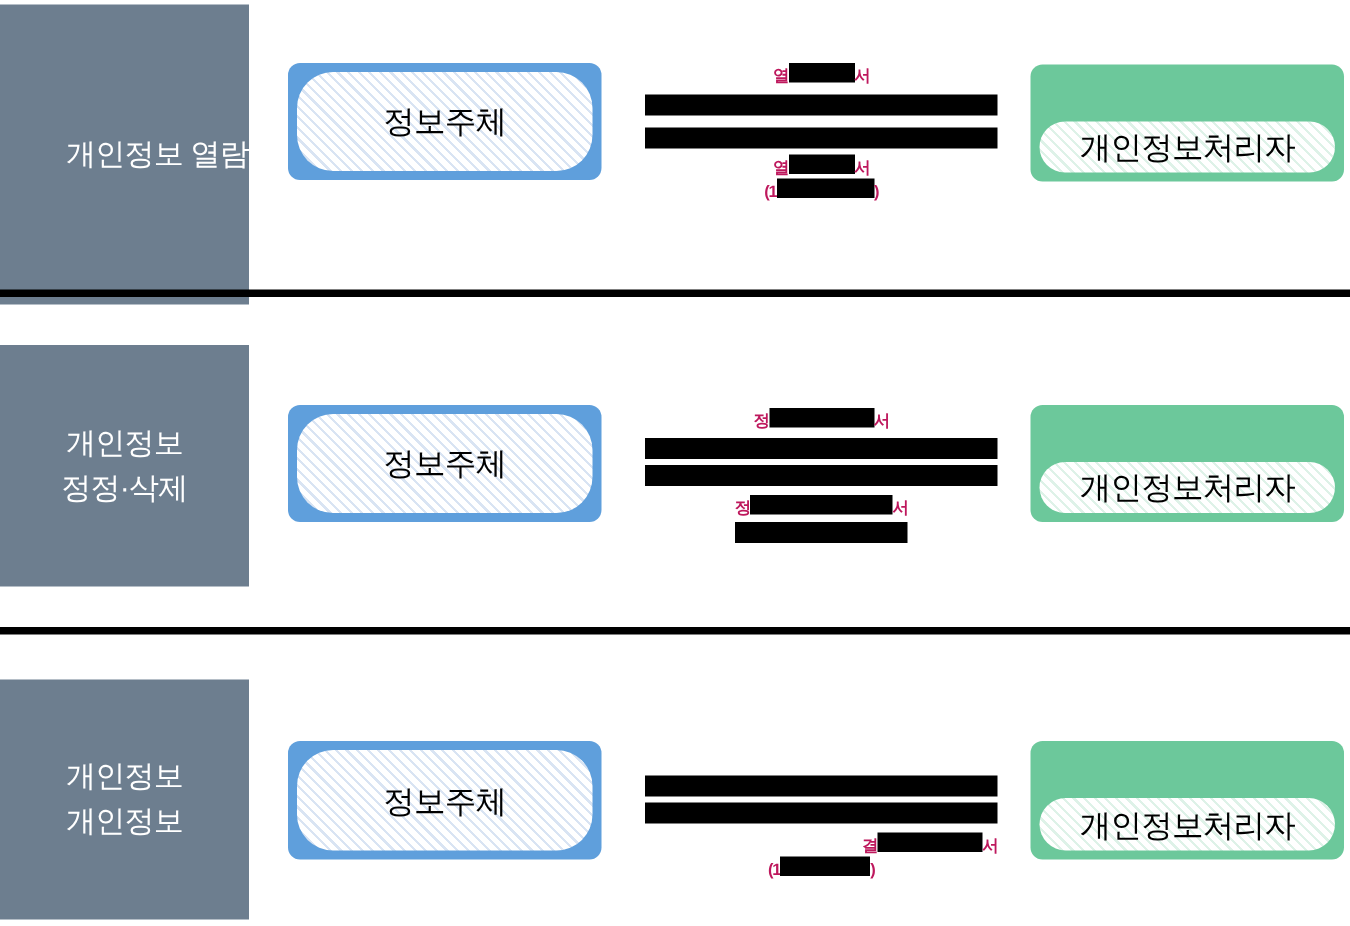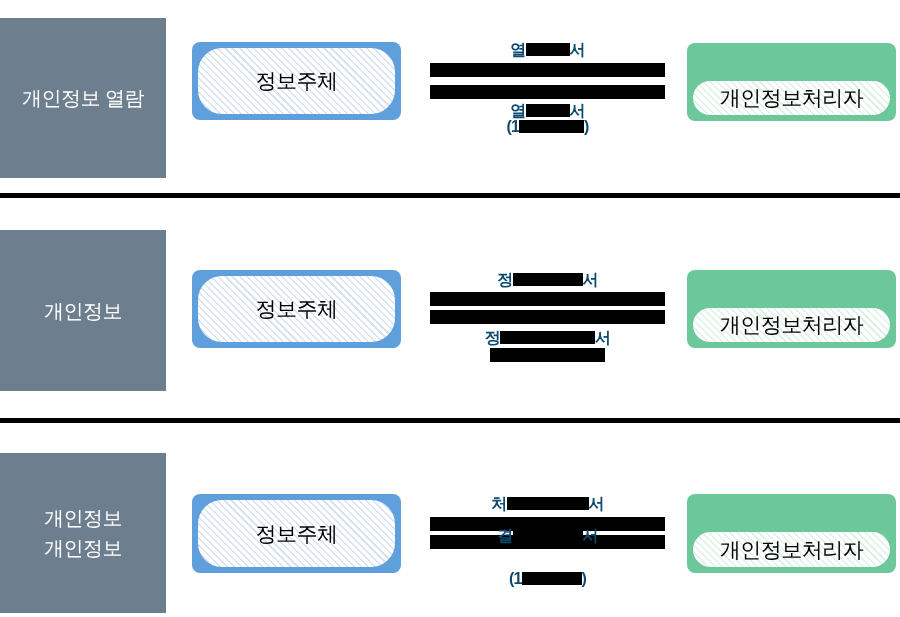--- a/index.html
+++ b/index.html
@@ -25,38 +25,38 @@
     background:repeating-linear-gradient(45deg,#d9e4f3 0,#d9e4f3 1.5px,#ffffff 1.5px,#ffffff 5px);
   }
   .node.green{background:#6cc89b;}
   .node.green .inner{
     background:repeating-linear-gradient(45deg,#def2e8 0,#def2e8 1.5px,#ffffff 1.5px,#ffffff 5px);
     margin-top:32px;
   }
   
   .mid-label{
     position:absolute;left:430px;width:235px;text-align:center;
-    font-size:16px;font-weight:bold;color:#0c4a6e;line-height:16px;letter-spacing:-0.8px;
+    font-size:11px;font-weight:bold;color:#be185d;line-height:16px;letter-spacing:-0.8px;
     white-space:nowrap;
   }
   .arrow-bar{position:absolute;left:430px;width:235px;height:14px;background:#000;}
   .redact{
     display:inline-block;height:13px;background:#000;vertical-align:-1px;
   }
   .w44{width:44px;} .w60{width:60px;} .w65{width:65px;} .w70{width:70px;}
   .w82{width:82px;} .w95{width:95px;}
   .block-redact{position:absolute;background:#000;}
   .divider{position:absolute;left:0;width:900px;height:5px;background:#000;}
 </style>
 </head>
 <body>
 
 <div class="canvas">
 
-  <div class="cat-box" style="top:18px;height:160px;">
+  <div class="cat-box" style="top:3px;height:200px;align-items:flex-end;">
     <div>개인정보 열람</div>
   </div>
 
   <div class="node blue" style="left:192px;top:42px;">
     <div class="inner">정보주체</div>
   </div>
 
   <div class="mid-label" style="top:42px;">
     <span>열</span><span class="redact w44"></span><span>서</span>
   </div>
@@ -70,20 +70,21 @@
   </div>
 
   <div class="node green" style="left:687px;top:43px;">
     <div class="inner">개인정보처리자</div>
   </div>
 
   <div class="divider" style="top:193px;"></div>
 
   <div class="cat-box" style="top:230px;height:161px;">
     <div>개인정보</div>
+    <div>정정·삭제</div>
   </div>
 
   <div class="node blue" style="left:192px;top:270px;">
     <div class="inner">정보주체</div>
   </div>
 
   <div class="mid-label" style="top:272px;">
     <span>정</span><span class="redact w70"></span><span>서</span>
   </div>
   <div class="arrow-bar" style="top:292px;"></div>
@@ -101,26 +102,23 @@
 
   <div class="cat-box" style="top:453px;height:160px;">
     <div>개인정보</div>
     <div>개인정보</div>
   </div>
 
   <div class="node blue" style="left:192px;top:494px;height:79px;">
     <div class="inner">정보주체</div>
   </div>
 
-  <div class="mid-label" style="top:496px;">
-    <span>처</span><span class="redact w82"></span><span>서</span>
-  </div>
   <div class="arrow-bar" style="top:517px;"></div>
   <div class="arrow-bar" style="top:535px;"></div>
-  <div class="mid-label" style="top:528px;">
+  <div class="mid-label" style="top:555px;text-align:right;">
     <span>결</span><span class="redact w70"></span><span>서</span>
   </div>
   <div class="mid-label" style="top:571px;">
     <span>(1</span><span class="redact w60"></span><span>)</span>
   </div>
 
   <div class="node green" style="left:687px;top:494px;height:79px;">
     <div class="inner">개인정보처리자</div>
   </div>
 

